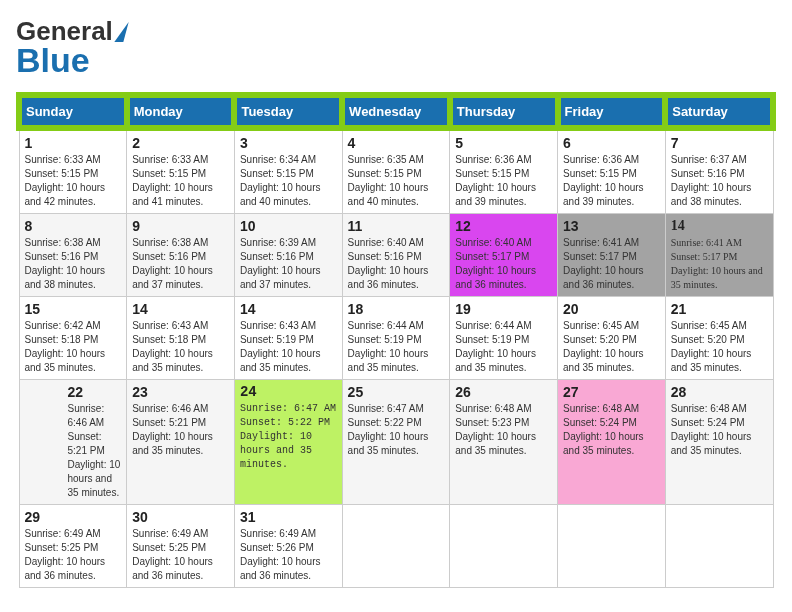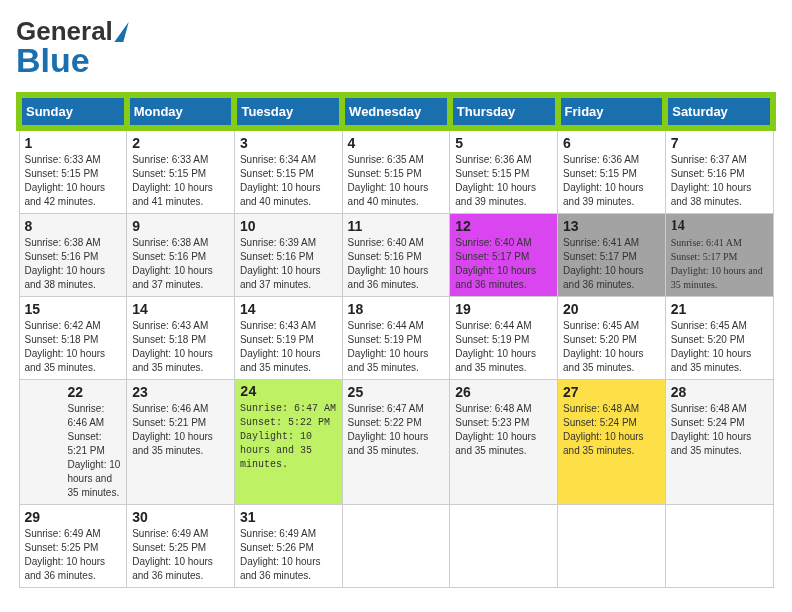--- a/index.html
+++ b/index.html
@@ -318,21 +318,21 @@
         </div>
       </td>
         <td style="background: rgb(245, 245, 245);">
         <span class="day-num">26</span>
         <div class="day-info">
           <span>Sunrise: 6:48 AM</span><br>
           <span>Sunset: 5:23 PM</span><br>
           <span>Daylight: 10 hours and 35 minutes.</span>
         </div>
       </td>
-        <td style="background: #fde047;">
+        <td style="background: #f9a8d4;">
         <span class="day-num">27</span>
         <div class="day-info">
           <span>Sunrise: 6:48 AM</span><br>
           <span>Sunset: 5:24 PM</span><br>
           <span>Daylight: 10 hours and 35 minutes.</span>
         </div>
       </td>
         <td style="background: rgb(245, 245, 245);">
         <span class="day-num">28</span>
         <div class="day-info">

